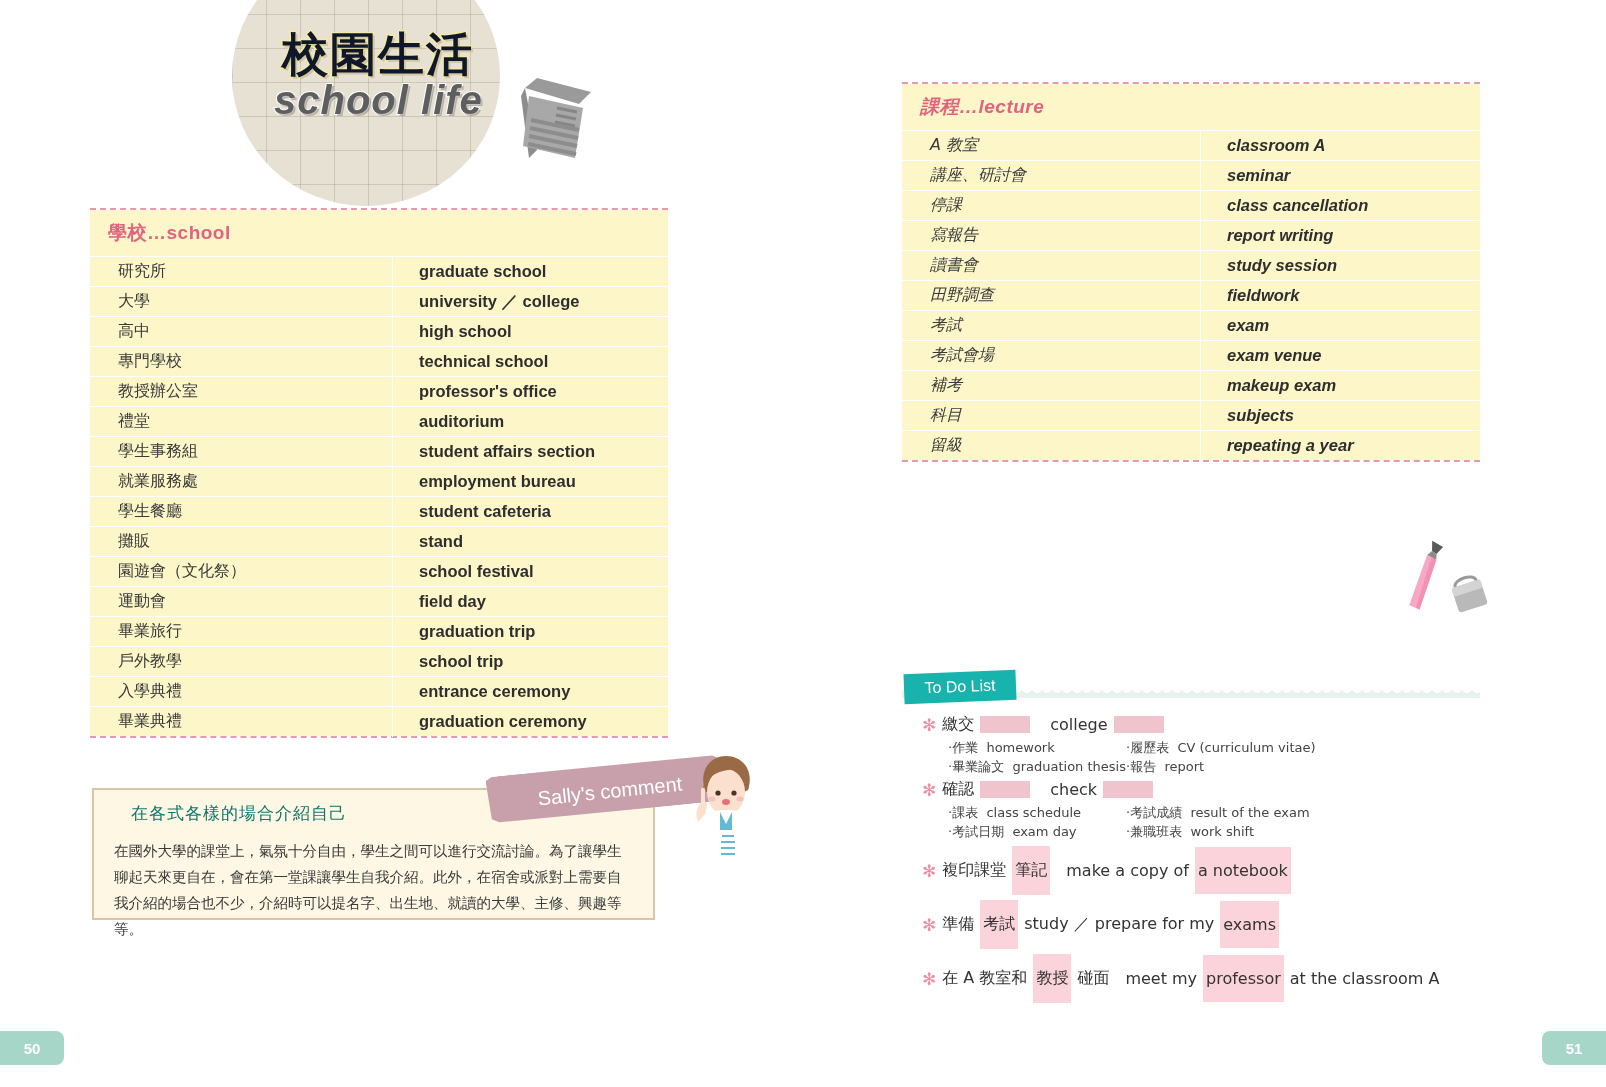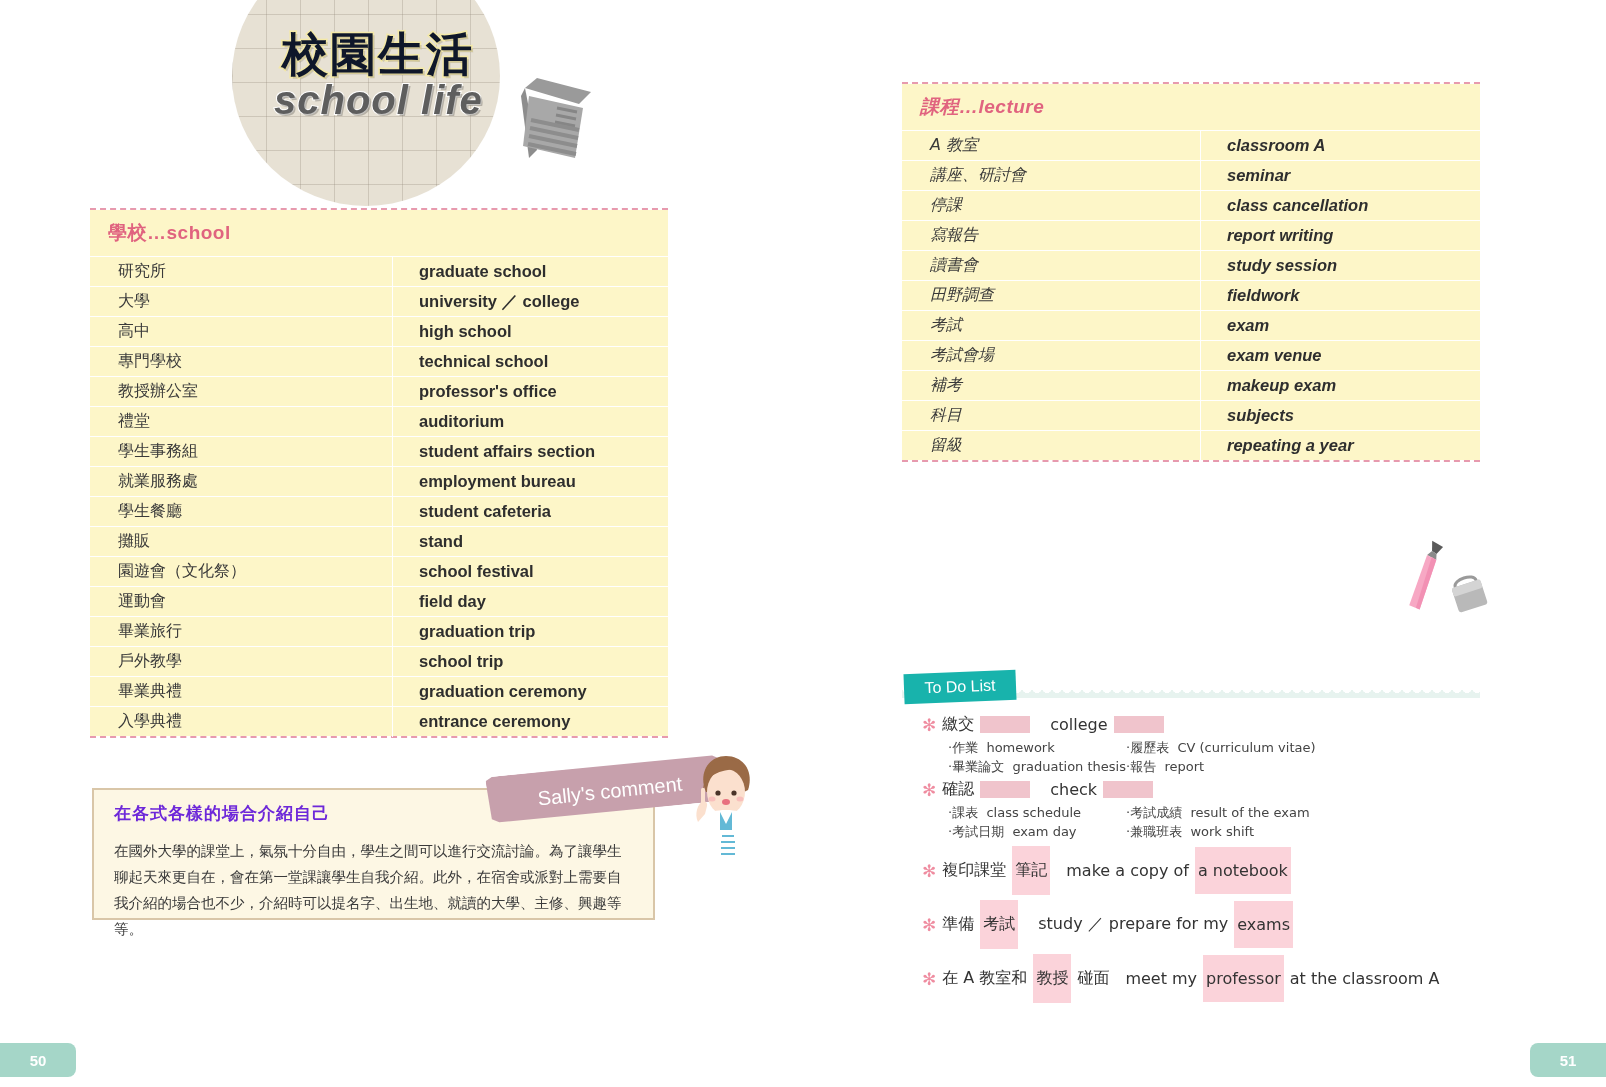--- a/index.html
+++ b/index.html
@@ -95,22 +95,22 @@
     text-align: center;
     font-family: "Liberation Sans", sans-serif;
   }
   #sally-box {
     position: absolute; left: 0; top: 28px;
     width: 563px; height: 132px;
     background: #fdf7e4;
     border: 2px solid #d9c6a8;
   }
   #sally-heading {
-    position: absolute; left: 22px; top: 42px;
-    font-size: 17px; font-weight: bold; color: #6d28d9;
+    position: absolute; left: 39px; top: 42px;
+    font-size: 17px; font-weight: normal; color: #0f766e;
     letter-spacing: 1px;
     font-family: "DejaVu Serif", "Liberation Serif", serif;
   }
   #sally-body {
     position: absolute; left: 22px; top: 78px; width: 520px;
     font-size: 14.5px; line-height: 26px; color: #3a3a3a;
     font-family: "DejaVu Sans", "Liberation Sans", sans-serif;
   }
   #sally-girl { position: absolute; left: 600px; top: -8px; }
 
@@ -157,22 +157,22 @@
   .todo-subs {
     display: flex; margin-left: 26px; font-size: 13px; color: #444;
     font-family: "DejaVu Sans", "Liberation Sans", sans-serif;
     line-height: 19px;
   }
   .todo-subs .col { width: 178px; }
   .todo-subs .col2 { width: 230px; }
 
   
   .pagenum {
-    position: absolute; bottom: 10px;
-    width: 76px; height: 34px;
+    position: absolute; bottom: 22px;
+    width: 64px; height: 34px;
     background: #a5d6c8; color: #ffffff;
     font-size: 15px; font-weight: bold;
     display: flex; align-items: center; justify-content: center;
   }
   #pagenum-left { left: 0; border-radius: 0 8px 8px 0; }
   #pagenum-right { right: 0; border-radius: 8px 0 0 8px; }
 </style>
 </head>
 <body>
 
@@ -257,26 +257,26 @@
           </div>
         <div class="vb-row">
             <div class="cn">畢業旅行</div>
             <div class="en">graduation trip</div>
           </div>
         <div class="vb-row">
             <div class="cn">戶外教學</div>
             <div class="en">school trip</div>
           </div>
         <div class="vb-row">
+            <div class="cn">入學典禮</div>
+            <div class="en">entrance ceremony</div>
+          </div>
+        <div class="vb-row">
             <div class="cn">畢業典禮</div>
             <div class="en">graduation ceremony</div>
-          </div>
-        <div class="vb-row">
-            <div class="cn">入學典禮</div>
-            <div class="en">entrance ceremony</div>
           </div>
       </div>
     </div>
     <div class="vb-dash-bottom"></div>
   </div>
 
   <div class="vocab-table" id="table-lecture">
     <div class="vb-dash-top"></div>
     <div class="vb-body">
       <div class="vb-title">課程…lecture</div>
@@ -443,21 +443,21 @@
         <span class="todo-star">✻</span>
         <span>複印課堂</span>
         <span class="hl">筆記</span>
         <span style="margin-left:10px">make a copy of</span>
         <span class="hl">a notebook</span>
       </div>
       <div class="todo-main" style="margin-top:5px">
         <span class="todo-star">✻</span>
         <span>準備</span>
         <span class="hl">考試</span>
-        <span style="margin-left:14px">study ／ prepare for my</span>
+        <span style="margin-left:0">study ／ prepare for my</span>
         <span class="hl">exams</span>
       </div>
       <div class="todo-main" style="margin-top:5px">
         <span class="todo-star">✻</span>
         <span>在 A 教室和</span>
         <span class="hl">教授</span>
         <span>碰面</span>
         <span style="margin-left:10px">meet my</span>
         <span class="hl">professor</span>
         <span>at the classroom A</span>

